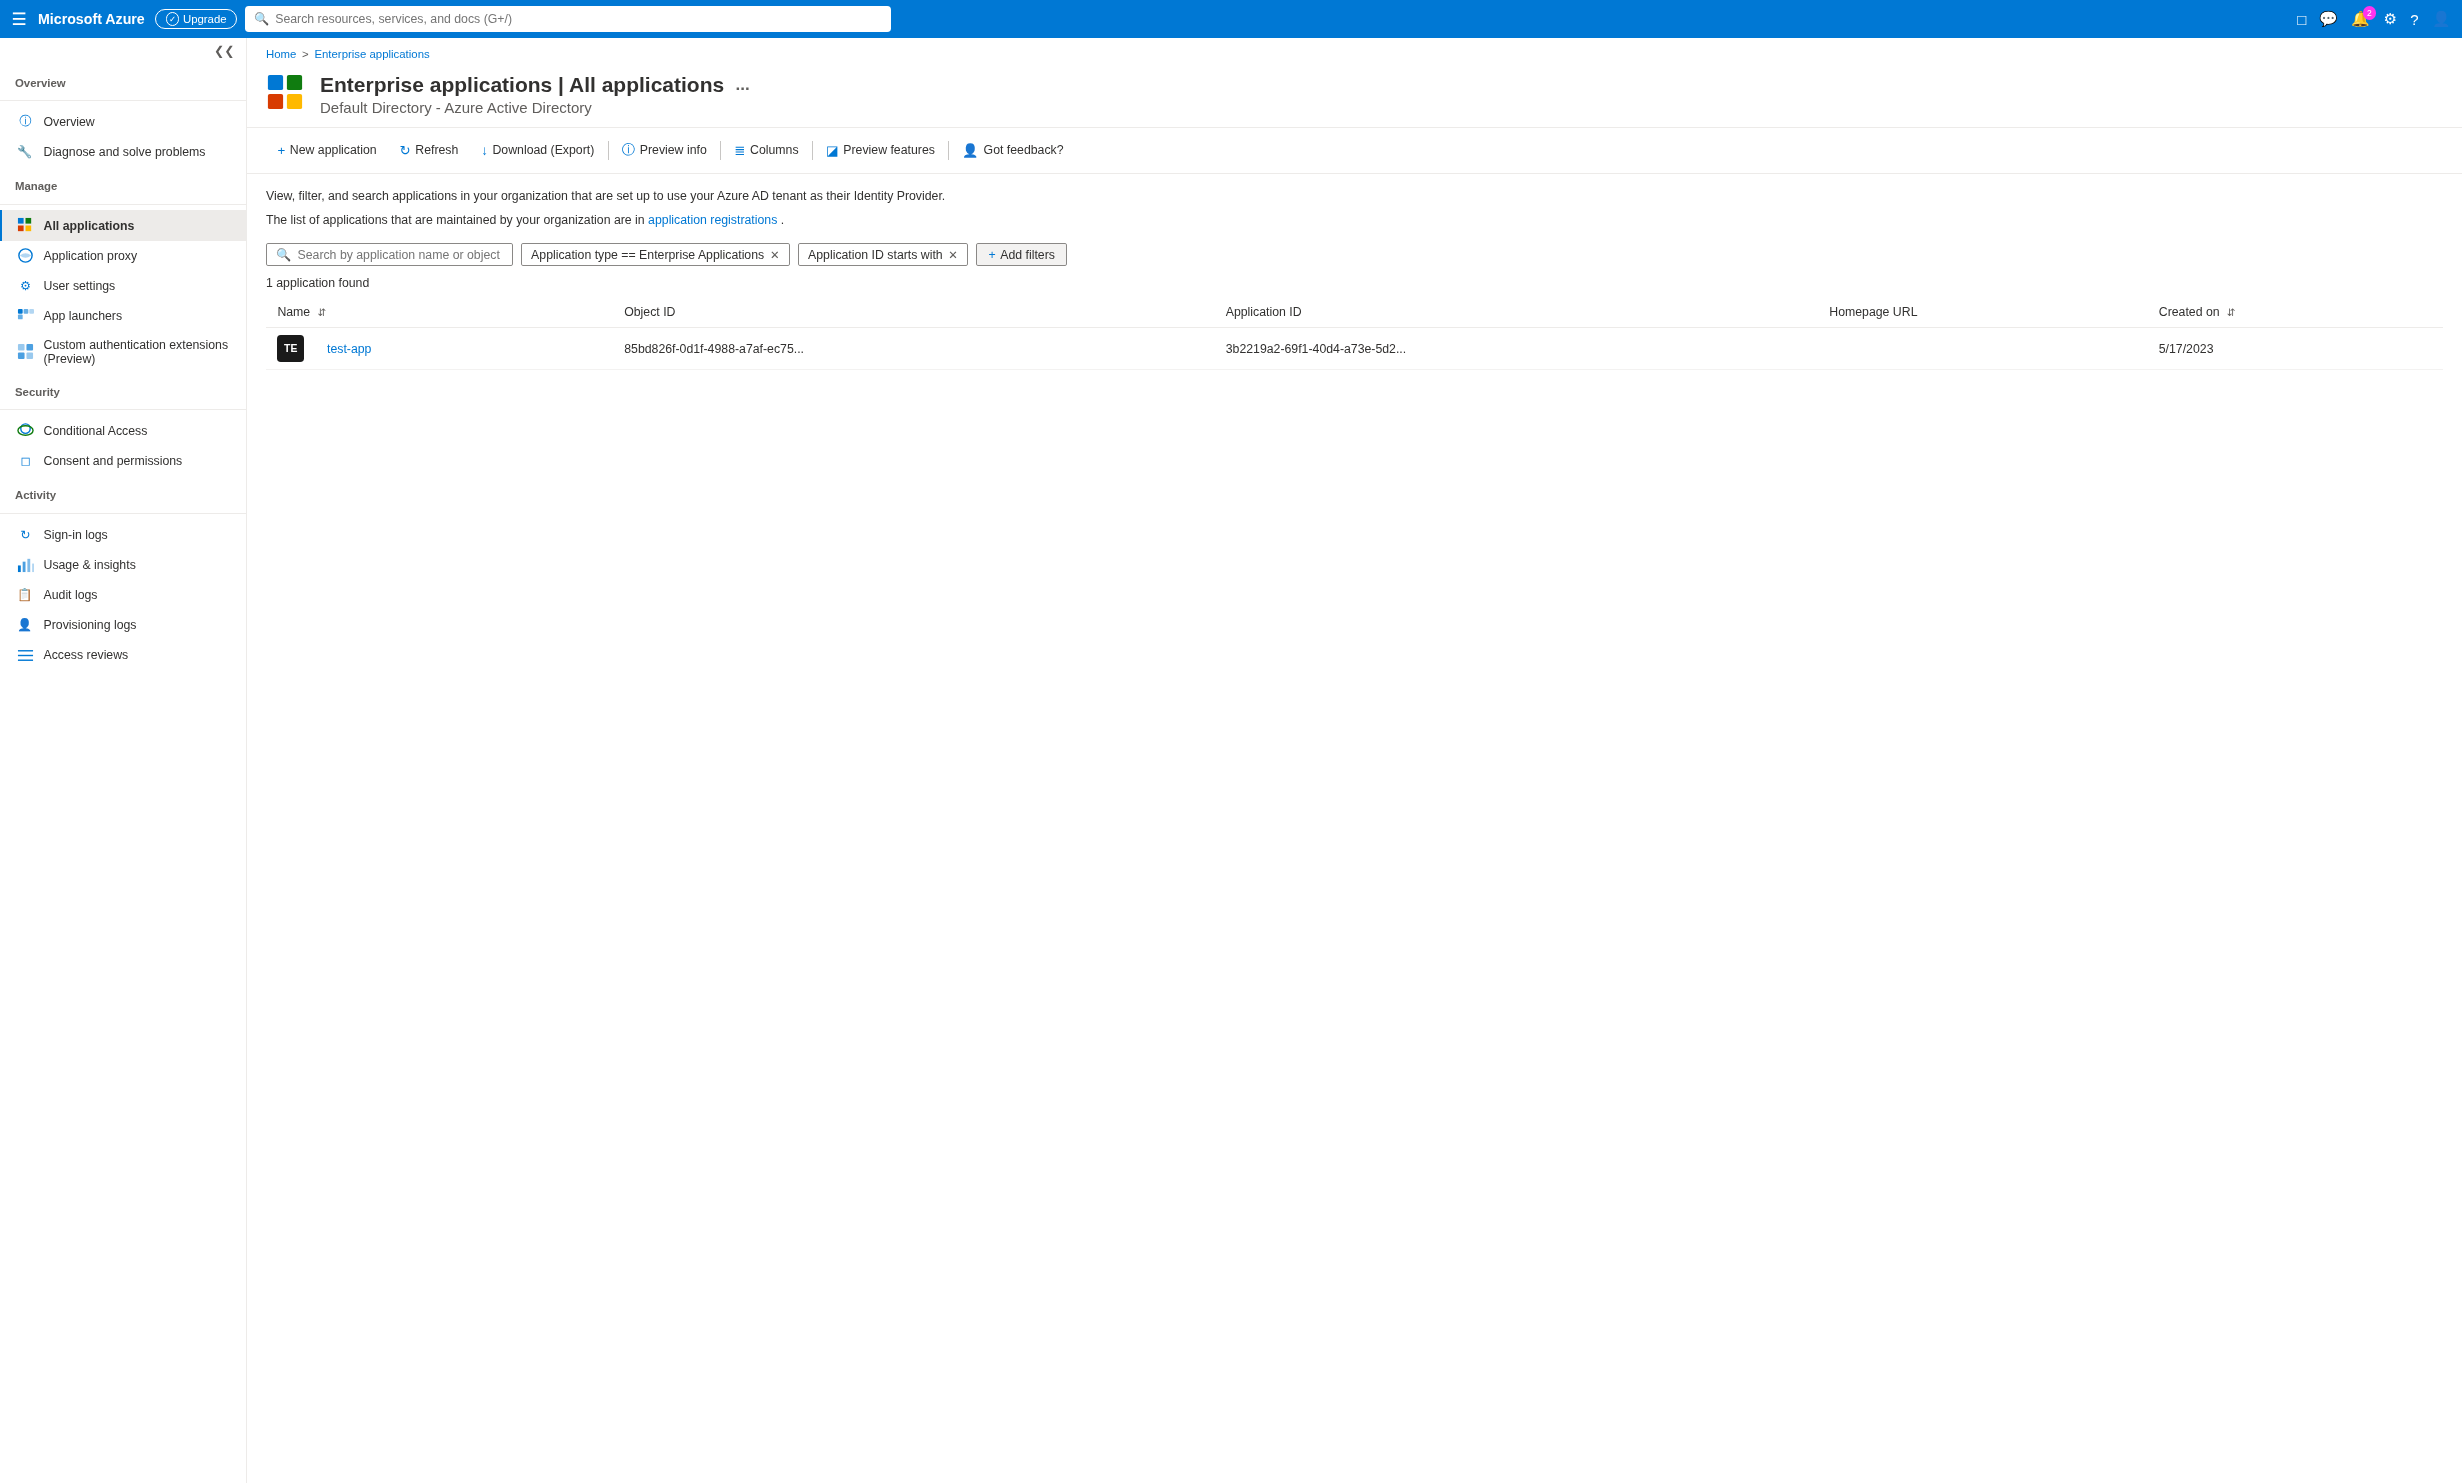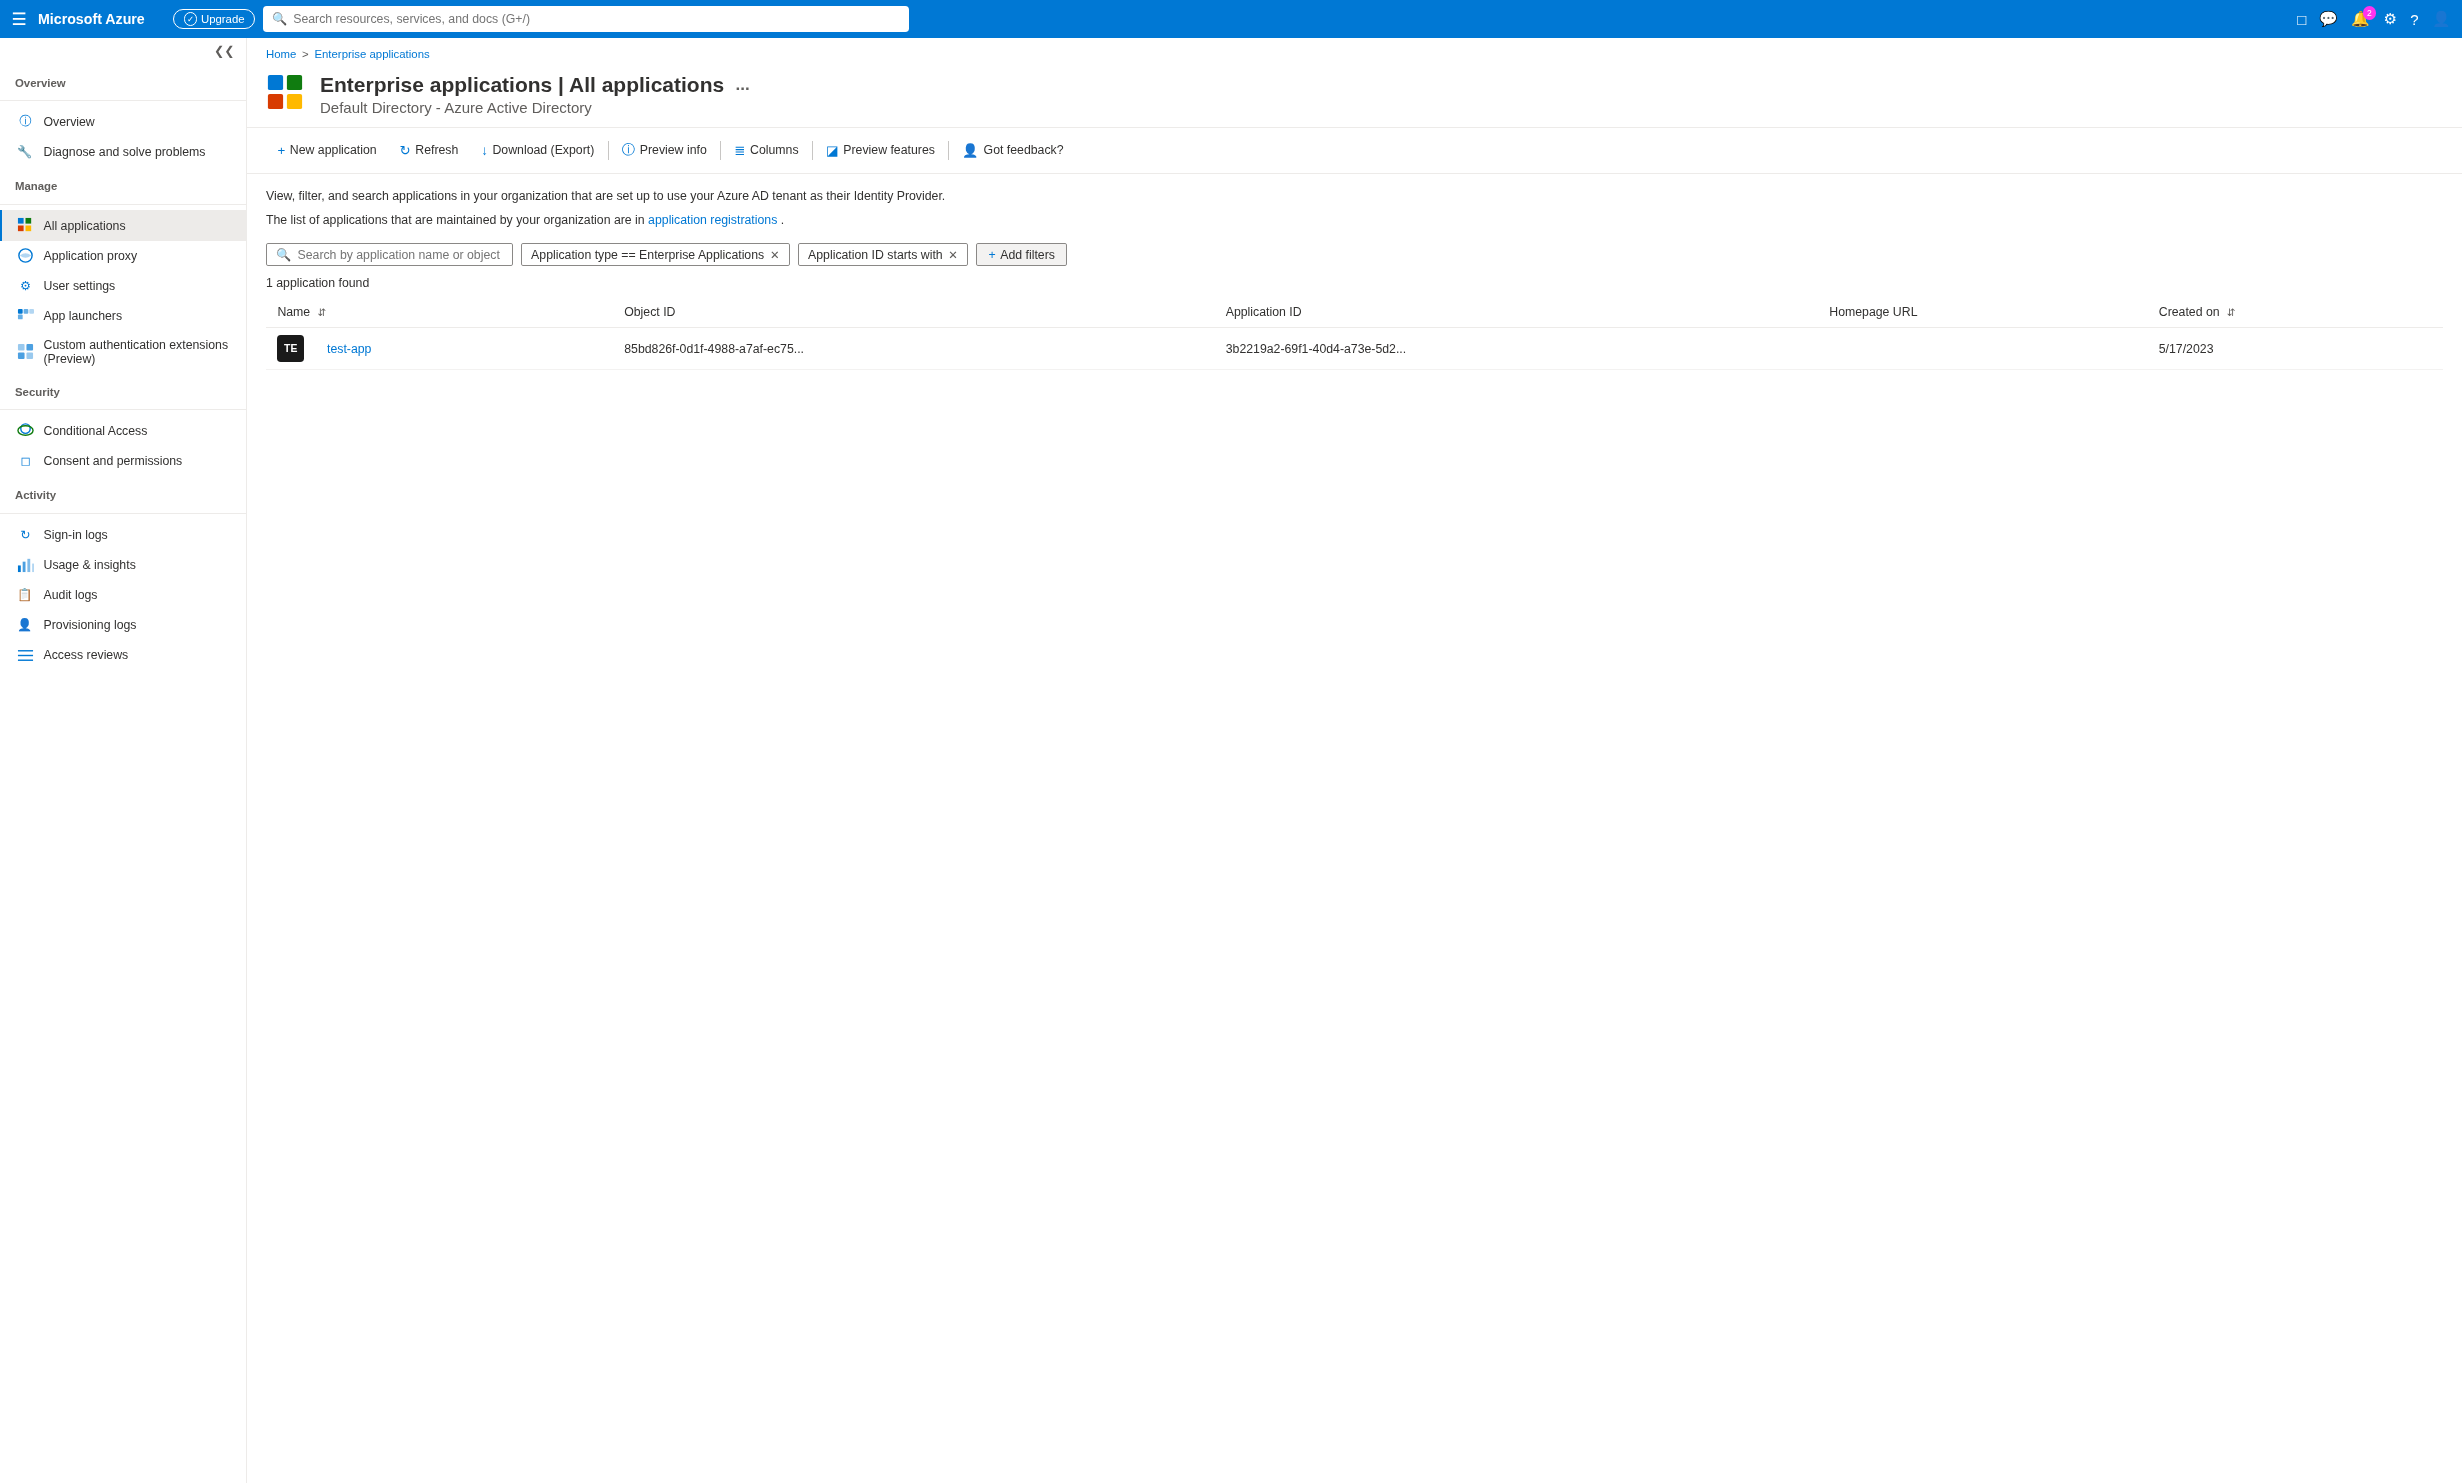--- a/index.html
+++ b/index.html
@@ -3,21 +3,21 @@
   <meta charset="utf-8">
   <style>
     * { box-sizing: border-box; margin: 0; padding: 0; }
     body { font-family: 'Segoe UI', sans-serif; font-size: 12.3px; color: #323130; background: #fff; overflow: hidden; }
 
     
     .top-nav {
       display: flex; align-items: center; background: #0078d4; height: 38px; padding: 0 11.4px; gap: 7.6px; flex-shrink: 0;
     }
     .top-nav .hamburger { color: #fff; font-size: 17px; cursor: pointer; margin-right: 3.8px; }
-    .top-nav .brand { color: #fff; font-weight: 600; font-size: 14.2px; margin-right: 21px; white-space: nowrap; }
+    .top-nav .brand { color: #fff; font-weight: 600; font-size: 14.2px; margin-right: 3px; white-space: nowrap; }
     .upgrade-btn {
       border: 1.4px solid #fff; border-radius: 11.4px; color: #fff; padding: 1.9px 9.5px; font-size: 11.4px; cursor: pointer;
       display: flex; align-items: center; gap: 3.8px; background: transparent; white-space: nowrap;
     }
     .upgrade-btn .circle { width: 13.3px; height: 13.3px; border-radius: 50%; border: 1.9px solid #fff; display: flex; align-items: center; justify-content: center; font-size: 8.5px; }
     .search-bar {
       flex: 1; max-width: 646px; background: #fff; border-radius: 3.8px; height: 26.6px;
       display: flex; align-items: center; padding: 0 9.5px; gap: 5.7px;
     }
     .search-bar input { border: none; outline: none; flex: 1; font-size: 12.3px; color: #323130; background: transparent; }
@@ -32,21 +32,21 @@
     .layout { display: flex; height: calc(100vh - 38px); }
 
     
     .sidebar { width: 247px; min-width: 247px; border-right: 0.9px solid #edebe9; overflow-y: auto; padding-bottom: 19px; }
     .sidebar-section-title { font-size: 11.4px; font-weight: 600; color: #605e5c; padding: 13.3px 15px 5.7px 15px; text-transform: none; }
     .sidebar-divider { border: none; border-top: 0.9px solid #edebe9; margin: 5.7px 0; }
     .sidebar-item {
       display: flex; align-items: center; gap: 9.5px; padding: 6.6px 15px; cursor: pointer;
       color: #323130; font-size: 12.3px; border-left: 2.8px solid transparent;
     }
-    .sidebar-item.active { background: #edebe9; border-left: 2.8px solid #0078d4; font-weight: 400; }
+    .sidebar-item.active { background: #edebe9; border-left: 2.8px solid #0078d4; font-weight: 700; }
     .sidebar-item .icon { width: 17px; height: 17px; display: flex; align-items: center; justify-content: center; flex-shrink: 0; }
     .sidebar-collapse { display: flex; align-items: center; justify-content: flex-end; padding: 5.7px 11.4px; cursor: pointer; color: #605e5c; }
 
     
     .main { flex: 1; overflow-y: auto; display: flex; flex-direction: column; }
 
     
     .breadcrumb { padding: 9.5px 19px; display: flex; align-items: center; gap: 5.7px; font-size: 11.4px; color: #0078d4; }
     .breadcrumb span { color: #0078d4; cursor: pointer; }
     .breadcrumb .sep { color: #605e5c; }

